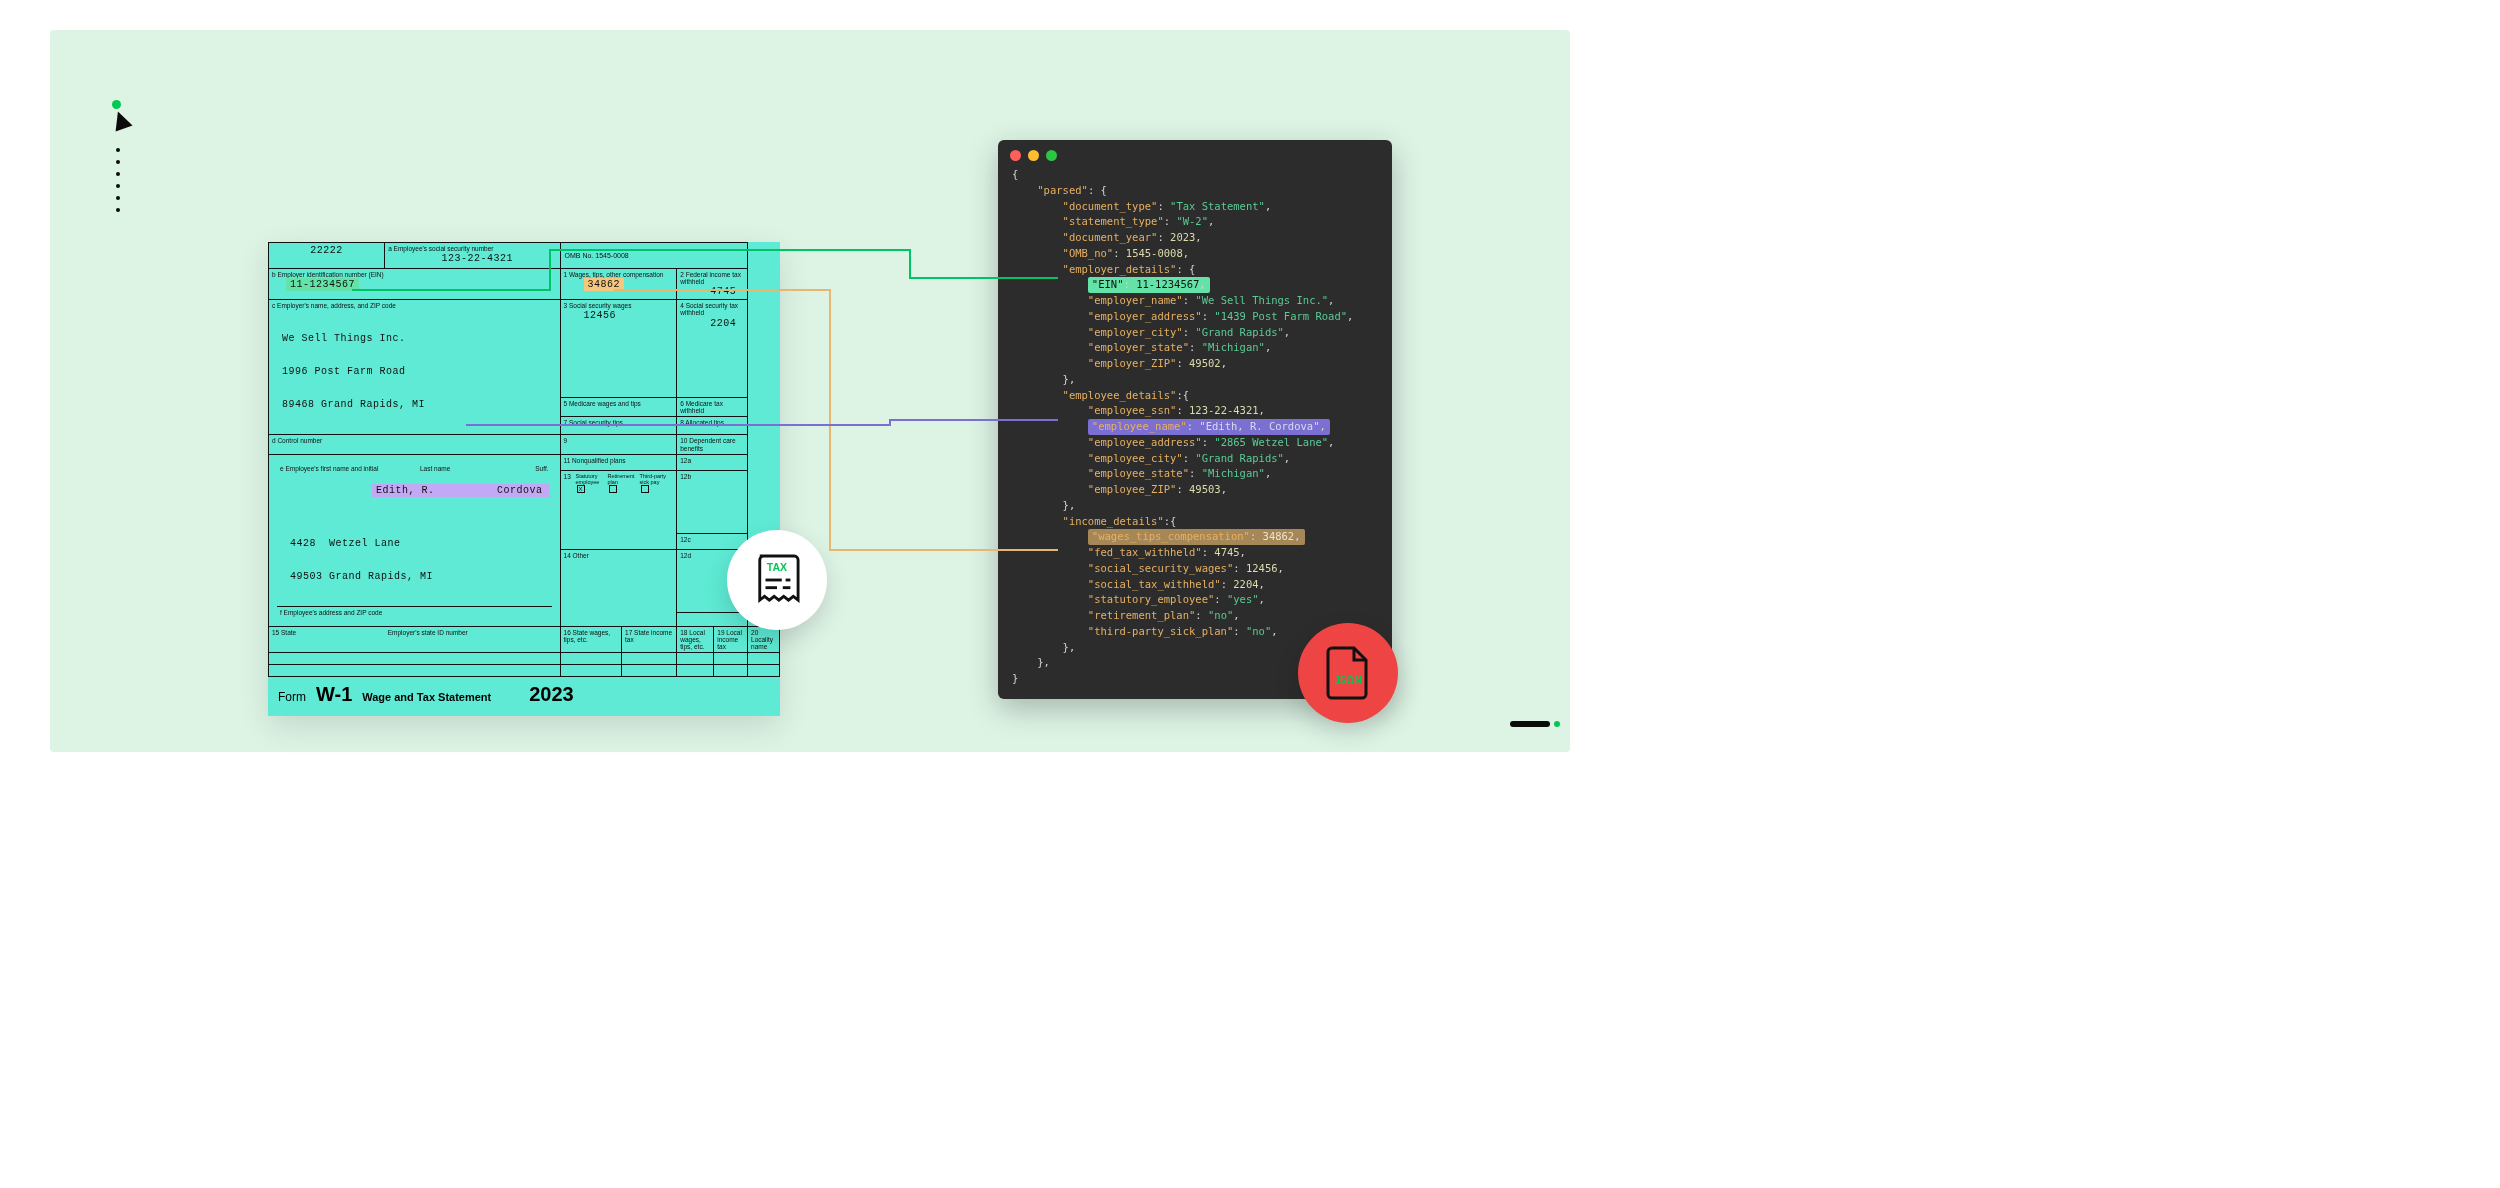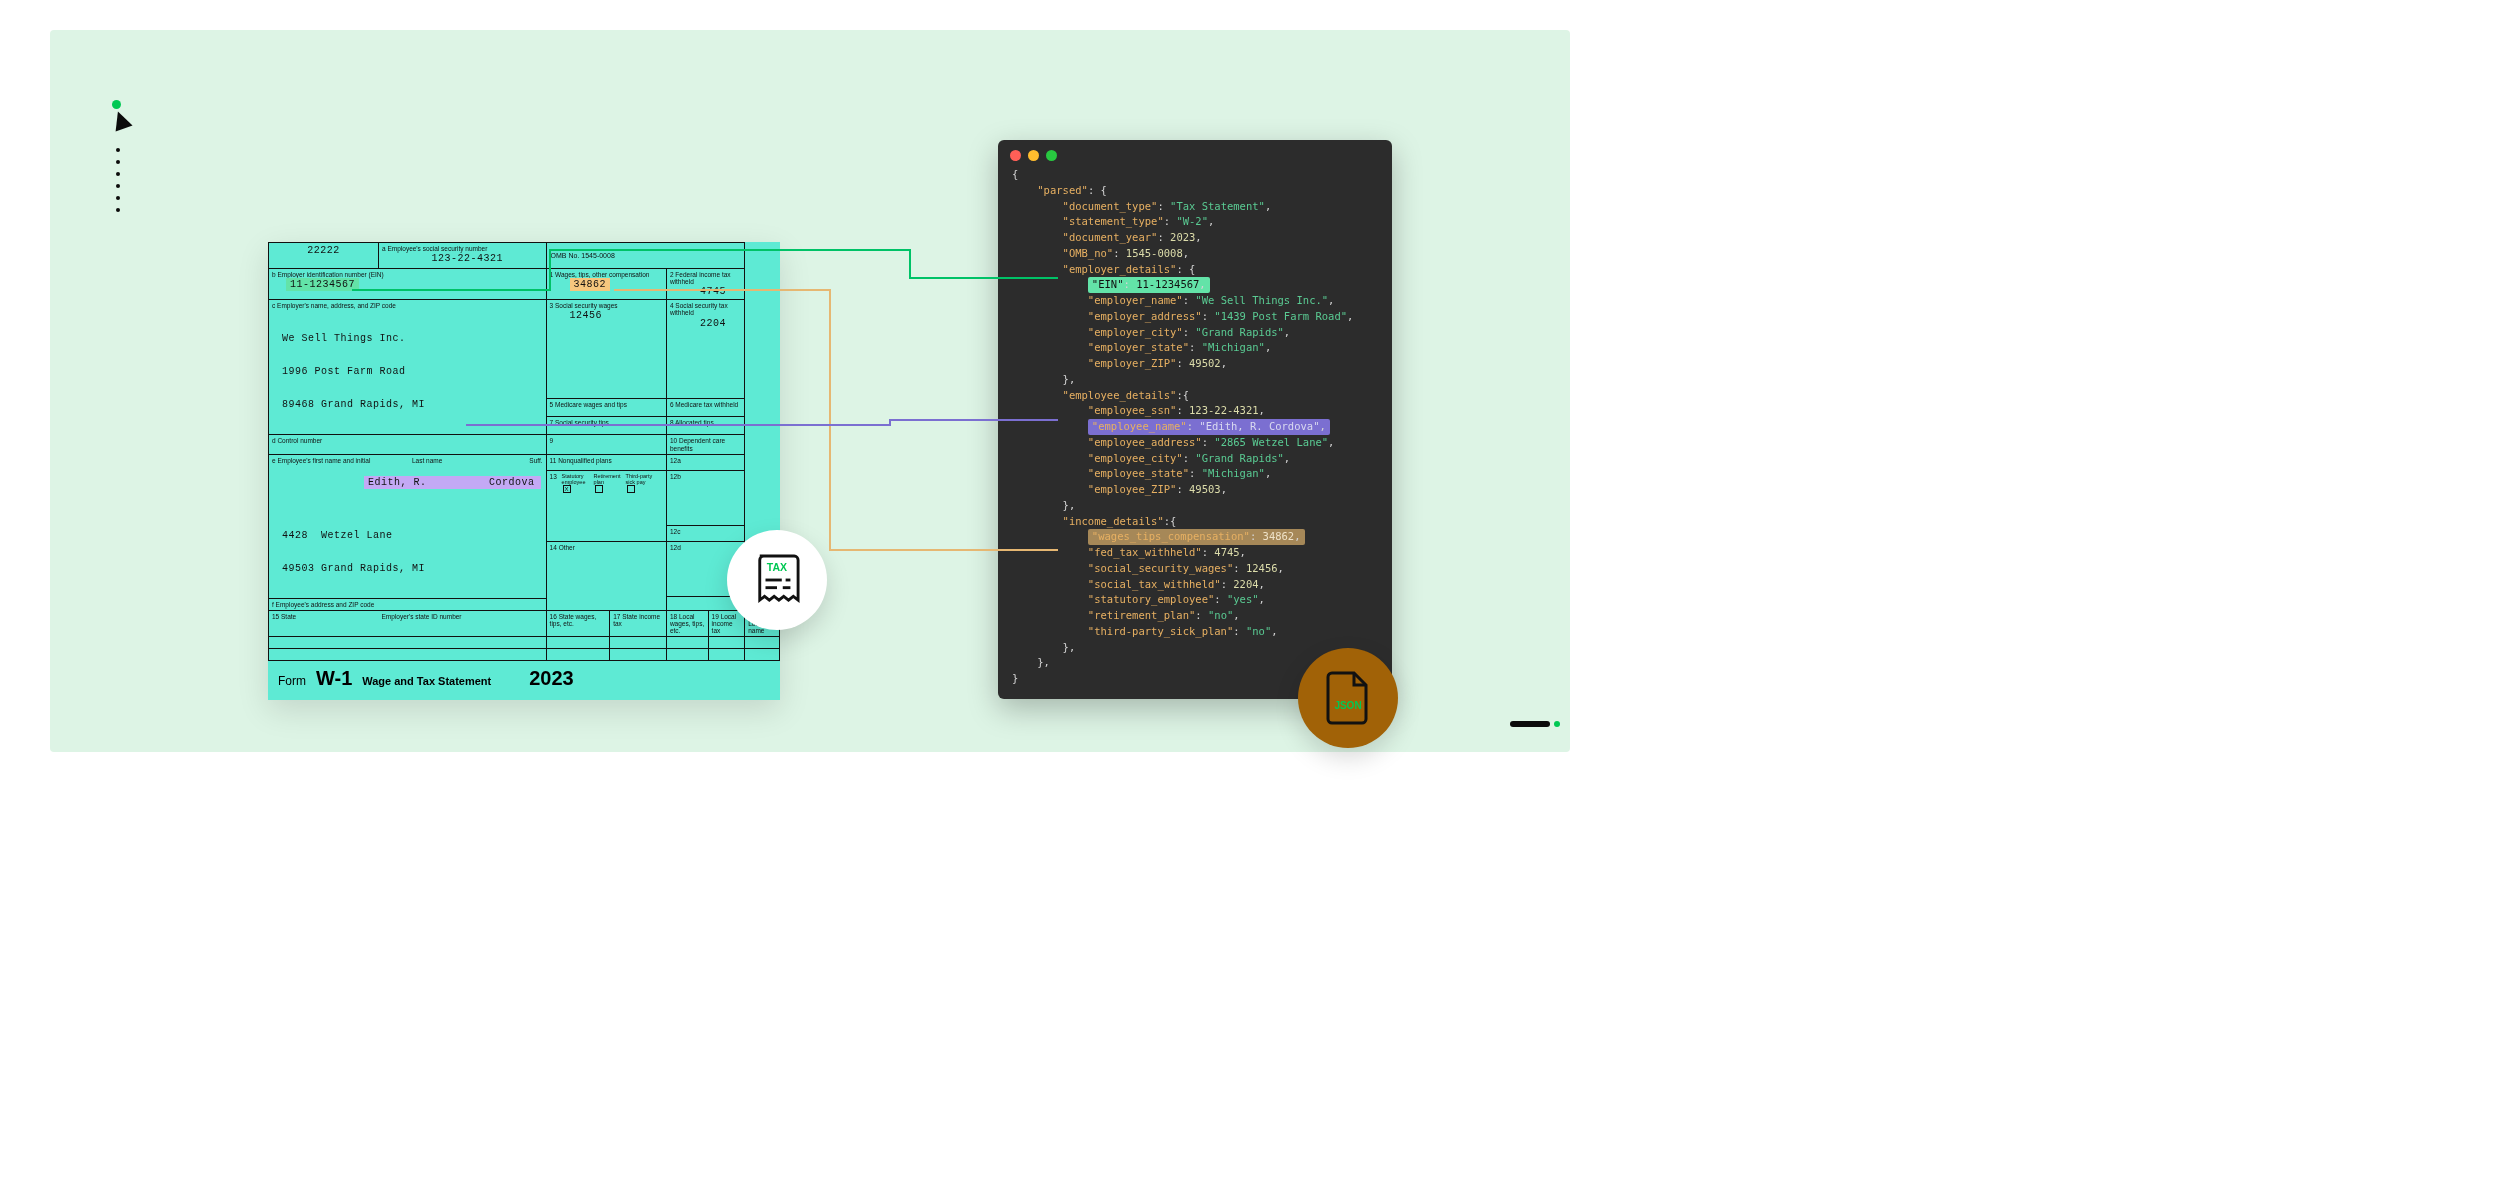--- a/index.html
+++ b/index.html
@@ -54,21 +54,21 @@
 .row-hl-green { background:#63E3A8; display:inline-block; padding:0 4px; border-radius:2px;}
 .row-hl-purple{ background:#7B6FD1; display:inline-block; padding:0 4px; border-radius:2px;}
 .row-hl-purple .k-key{color:#E7B062;} .row-hl-purple .k-str{color:#D9D9F0;}
 .row-hl-orange{ background:#A68858; display:inline-block; padding:0 4px; border-radius:2px;}
 .row-hl-orange .k-key{color:#E7B062;} .row-hl-orange .k-num{color:#EFE2C8;}
 
 
 svg.connectors { position:absolute; left:0; top:0; width:100%; height:100%; pointer-events:none; }
 
 
-.json-badge{position:absolute; left:1248px; top:618px; width:100px; height:100px; background:#a16207; border-radius:50%; box-shadow:0 10px 25px rgba(0,0,0,.15); display:flex;align-items:center;justify-content:center;text-decoration:underline;}
+.json-badge{position:absolute; left:1248px; top:593px; width:100px; height:100px; background:#ef4444; border-radius:50%; box-shadow:0 10px 25px rgba(0,0,0,.15); display:flex;align-items:center;justify-content:center;text-decoration:underline;}
 
 .cb{display:inline-block;width:8px;height:8px;border:1px solid #111;font-size:6px;text-align:center;line-height:7px;}
 </style>
 </head>
 <body>
 
 <div class="canvas">
 
   <div class="logo-dot"></div>
   <div class="logo-tri"></div>
@@ -147,21 +147,21 @@
               <span class="lbl">d  Control number</span>
             </td>
         <td colspan="2">
               <span class="lbl">9</span>
             </td>
         <td colspan="2">
               <span class="lbl">10  Dependent care benefits</span>
             </td>
       </tr>
       <tr>
-        <td colspan="2" rowspan="5" style="height:86px;padding:0;">
+        <td colspan="2" rowspan="5" style="height:86px;padding:8px;">
           <div style="padding:2px 3px;">
           <span class="lbl" style="display:flex;">
                   <span style="width:140px;">e  Employee's first name and initial</span>
                   <span style="flex:1;">Last name</span>
                   <span>Suff.</span>
                 </span>
           <div class="val" style="padding-left:14px;">
             <span class="hl-purple" style="padding:1px 4px;display:inline-block;width:125px;">Edith, R.</span><span class="hl-purple" style="padding:1px 6px 1px 0;">Cordova</span>
           </div>
           <div class="val" style="padding-top:8px;">

